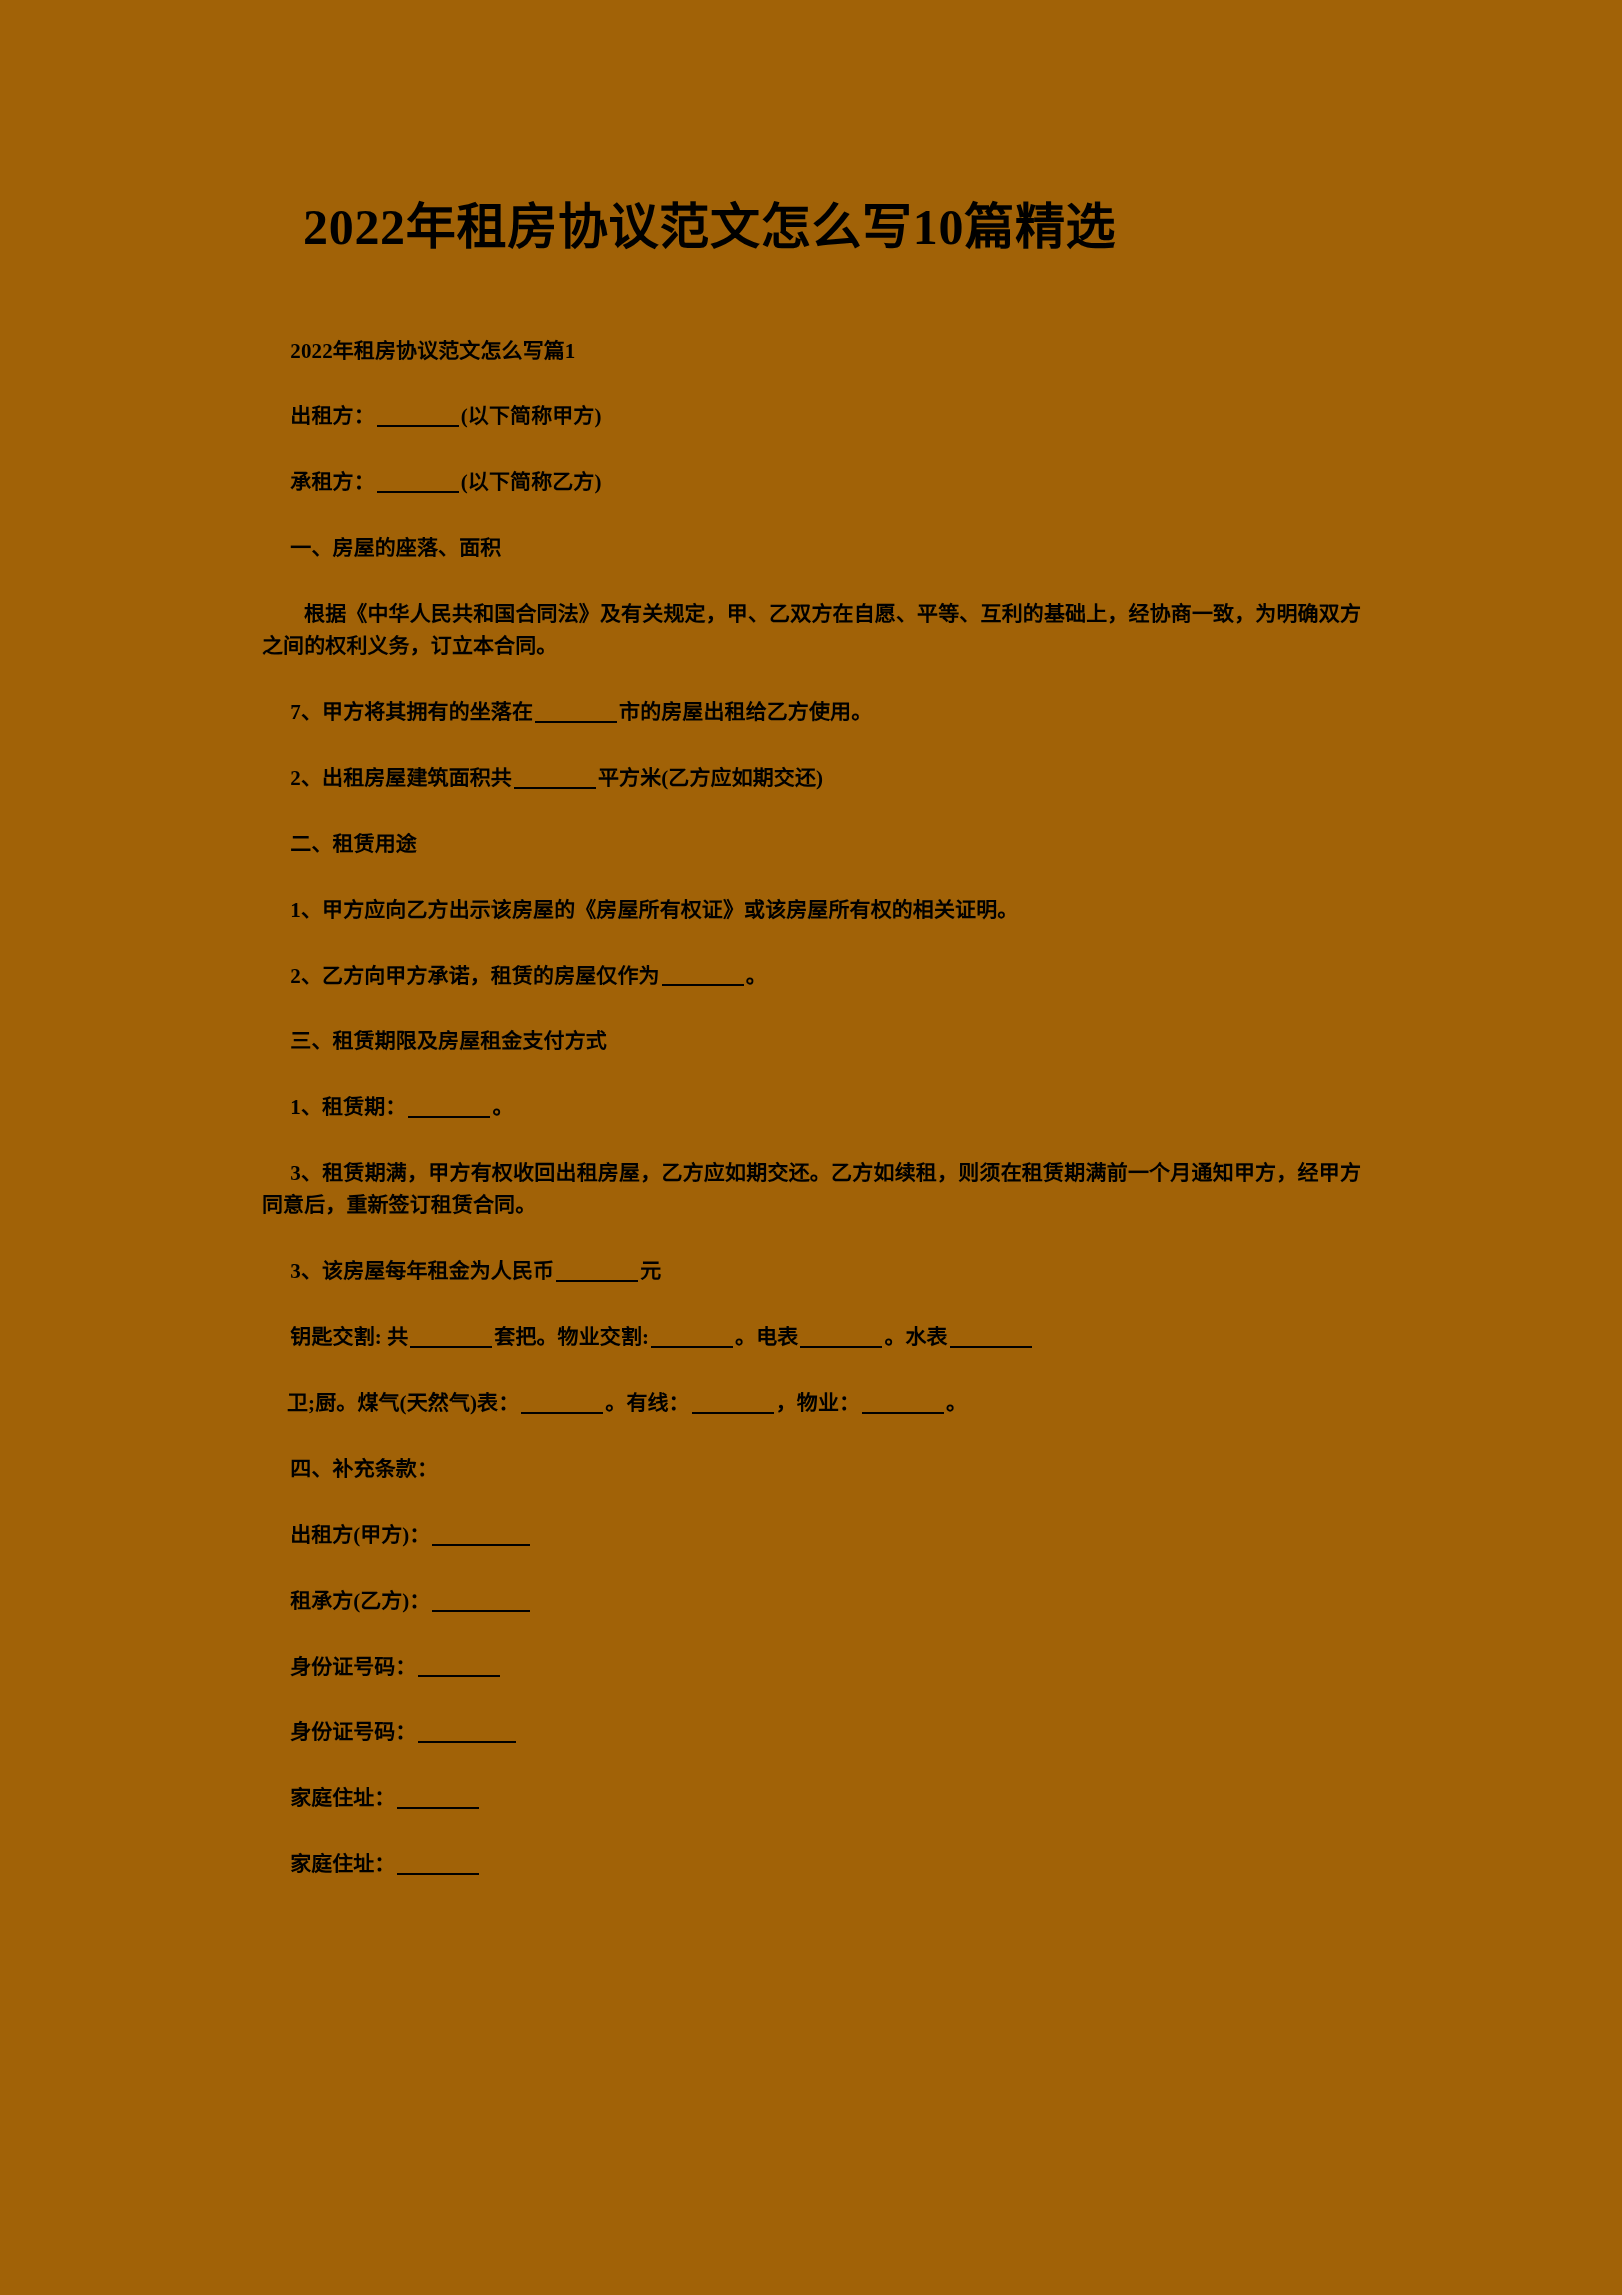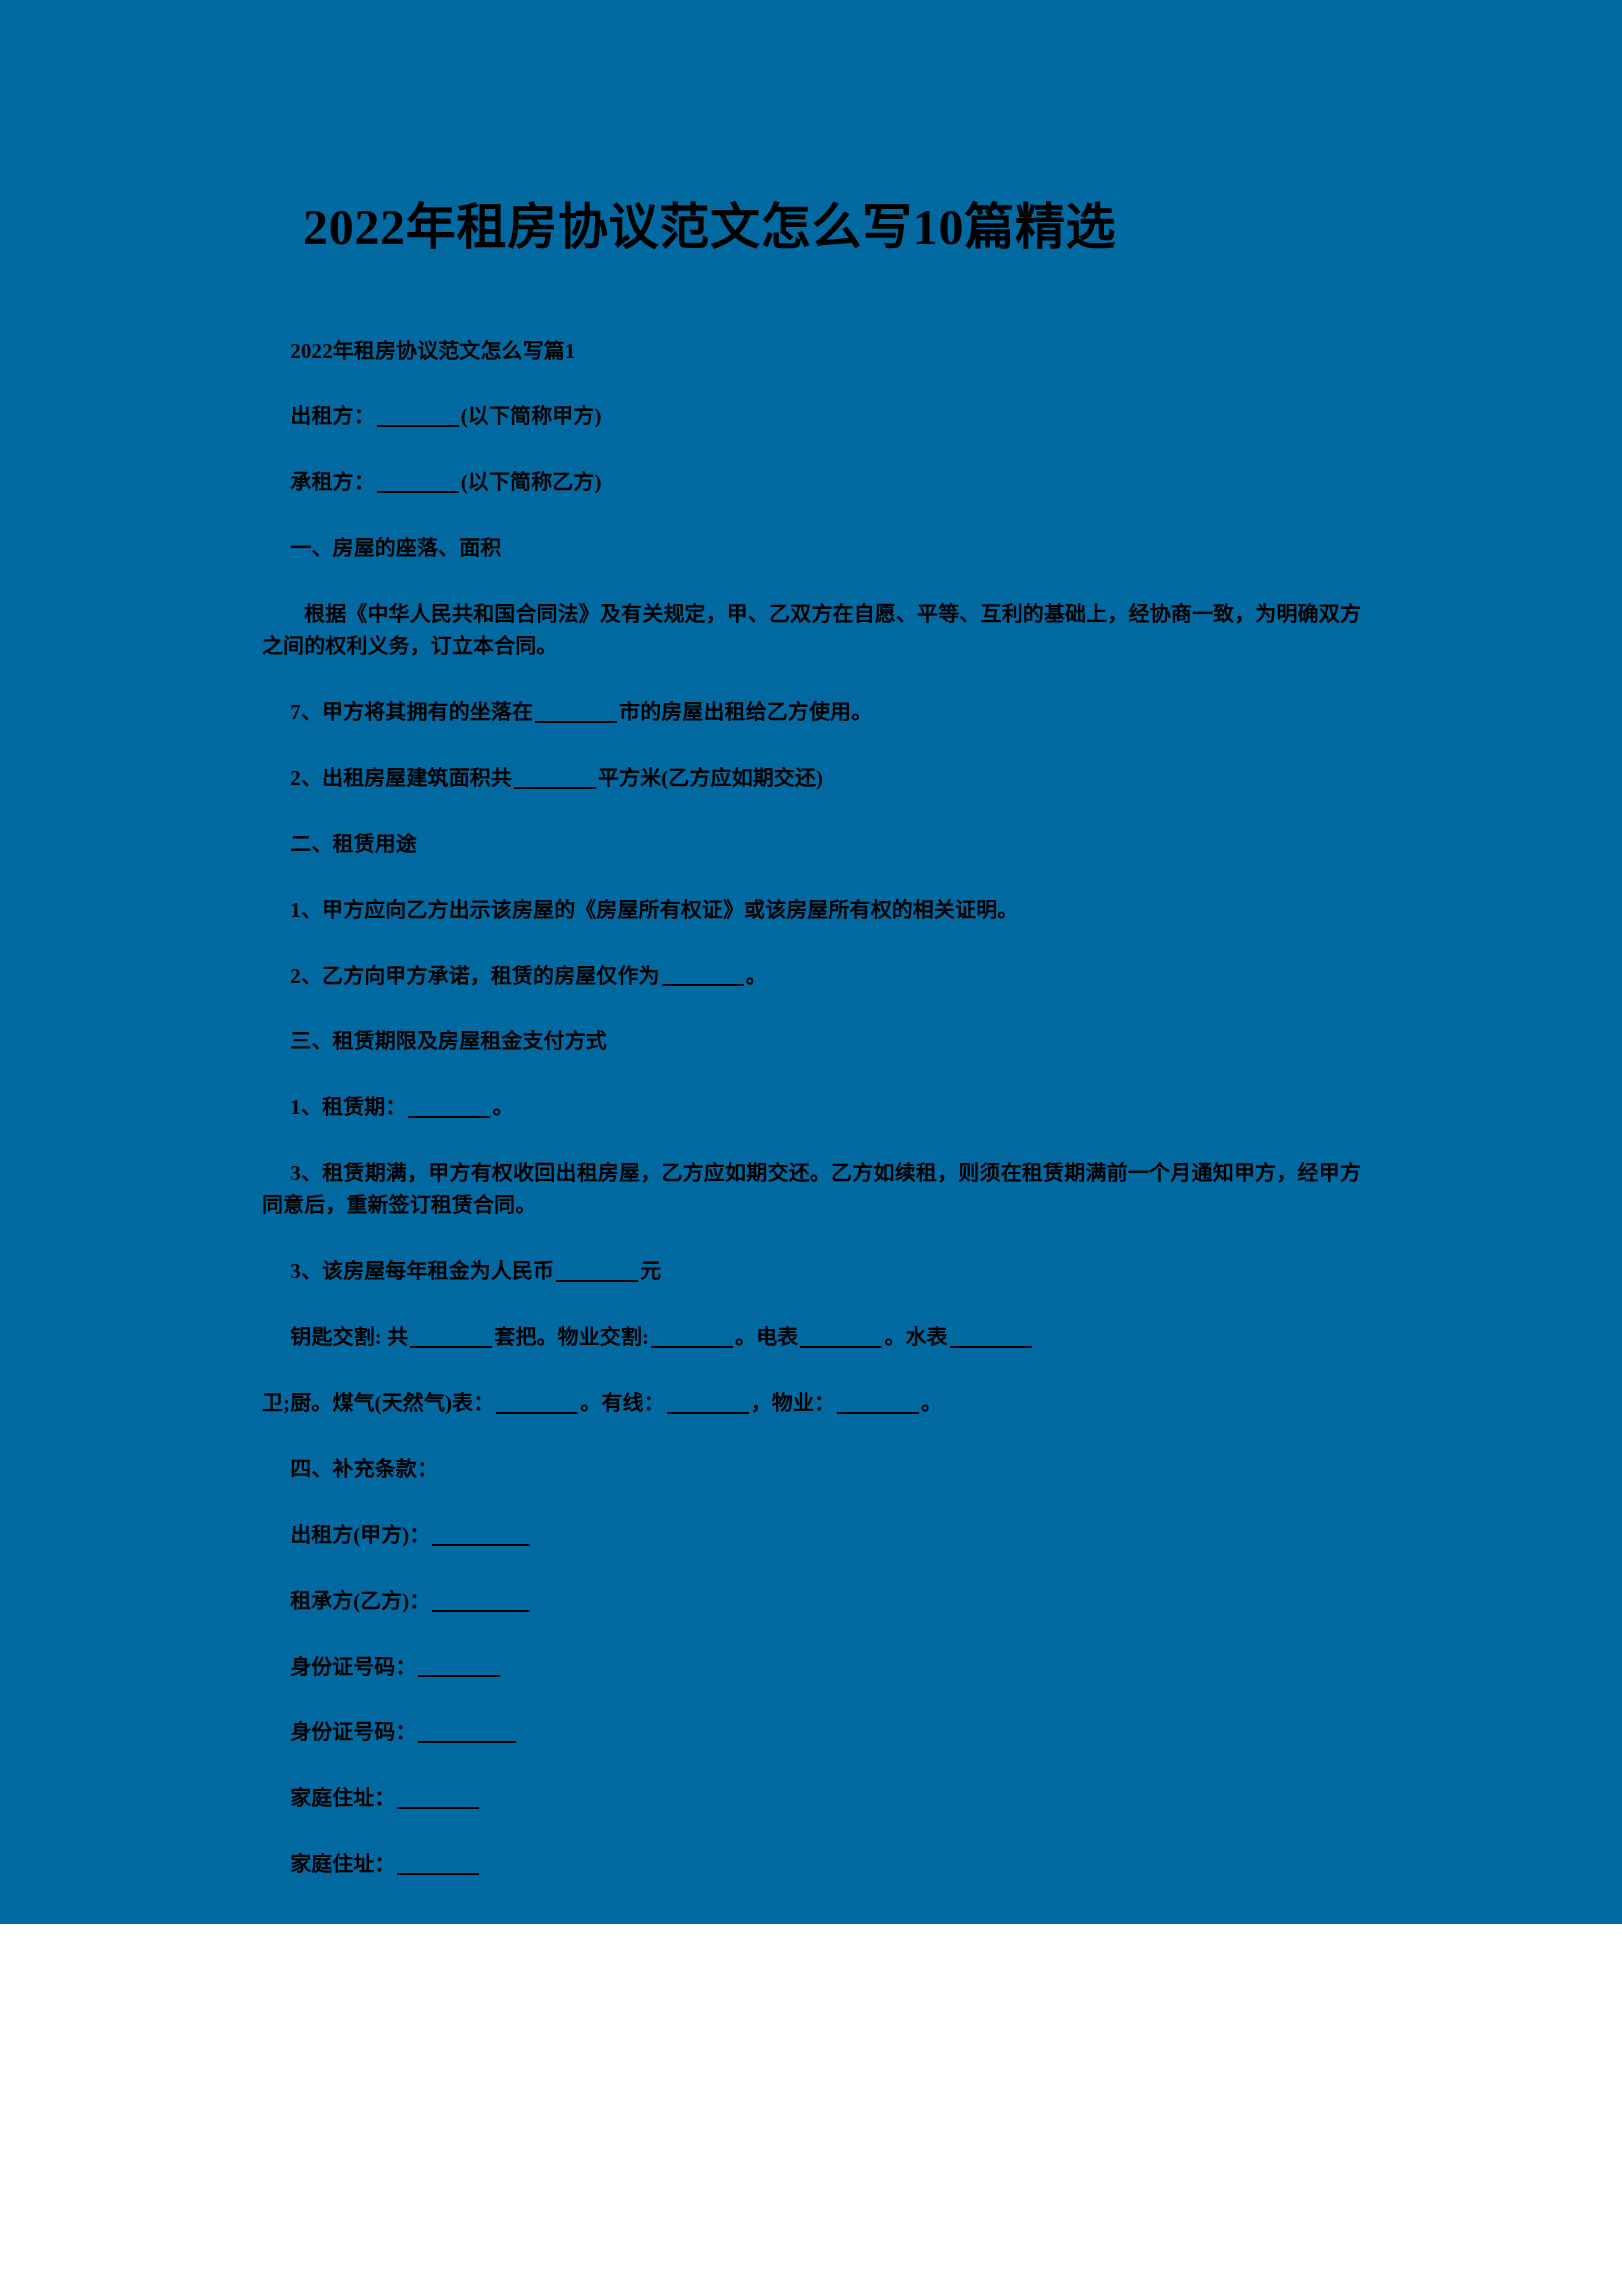--- a/index.html
+++ b/index.html
@@ -11,22 +11,22 @@
     width: 1623px;
     height: 2295px;
     font-family: "Liberation Serif", "DejaVu Serif", serif;
     color: #000000;
     -webkit-font-smoothing: antialiased;
   }
 
   .page {
     position: relative;
     width: 1623px;
-    height: 1924px;
-    background: #0369a1;
+    height: 2295px;
+    background: #a16207;
     box-sizing: border-box;
     padding: 196px 262px 0 262px;
   }
 
   .doc-title {
     font-size: 50px;
     font-weight: 700;
     line-height: 1.25;
     letter-spacing: 0.7px;
     margin: 0 0 77px 41px;
@@ -121,21 +121,21 @@
     <p class="para hang">3、租赁期满，甲方有权收回出租房屋，乙方应如期交还。乙方如续租，则须在租赁期满前一个月通知甲方，经甲方同意后，重新签订租赁合同。</p>
 
     <p class="para hang">
       <span>3、该房屋每年租金为人民币</span><span class="blank w-m"></span><span>元</span>
     </p>
 
     <p class="para hang">
       <span>钥匙交割: 共</span><span class="blank w-m"></span><span>套把。</span><span>物业交割:</span><span class="blank w-m"></span><span>。电表</span><span class="blank w-m"></span><span>。水表</span><span class="blank w-m"></span>
     </p>
 
-    <p class="para" style="text-indent:0;">
+    <p class="para" style="text-indent:0;margin-left:25px;">
       <span>卫;厨。</span><span>煤气(天然气)表：</span><span class="blank w-m"></span><span>。有线：</span><span class="blank w-m"></span><span>，物业：</span><span class="blank w-m"></span><span>。</span>
     </p>
 
     <p class="para hang">四、补充条款：</p>
 
     <p class="sig-line">
       <span>出租方(甲方)：</span><span class="blank w-l"></span>
     </p>
 
     <p class="sig-line">

